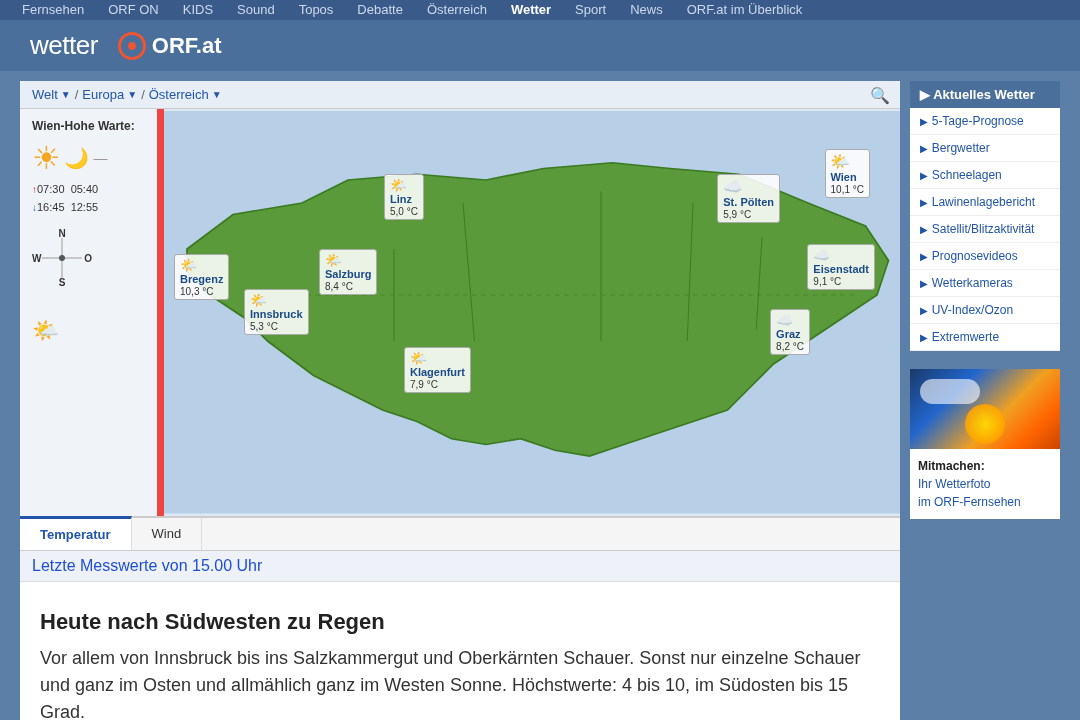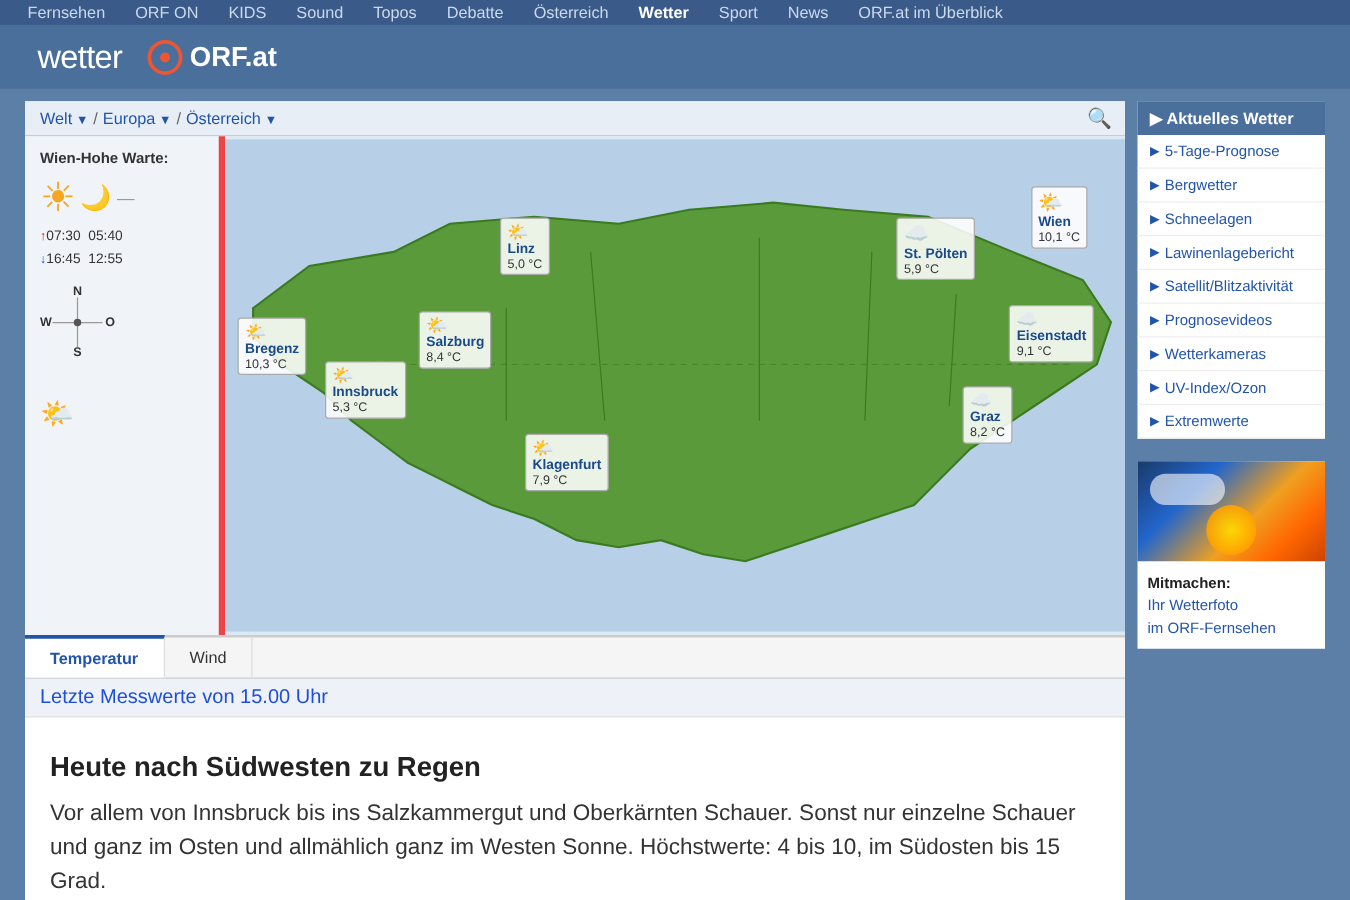--- a/index.html
+++ b/index.html
@@ -85,21 +85,21 @@
       align-items: center;
       gap: 4px;
       border-bottom: 1px solid #ccc;
       position: relative;
     }
     .breadcrumb-item {
       color: #2255aa;
       font-size: 13px;
       cursor: pointer;
       display: flex;
-      align-items: flex-end;
+      align-items: center;
       gap: 3px;
     }
     .breadcrumb-sep { color: #666; font-size: 13px; }
     .breadcrumb-dropdown {
       font-size: 10px;
       color: #2255aa;
     }
     #search-icon-btn {
       position: absolute;
       right: 10px;
@@ -113,24 +113,24 @@
     
     #map-area {
       display: flex;
       position: relative;
       background: #dde8f5;
       min-height: 340px;
     }
 
     
     #weather-info {
-      width: 160px;
+      width: 144px;
       padding: 10px 12px;
       background: #f0f4f8;
-      border-right: 5px solid #ef4444;
+      border-right: 7px solid #ef4444;
       flex-shrink: 0;
     }
     .station-name {
       font-size: 12px;
       color: #333;
       font-weight: bold;
       margin-bottom: 6px;
     }
     .weather-icons-row {
       display: flex;

